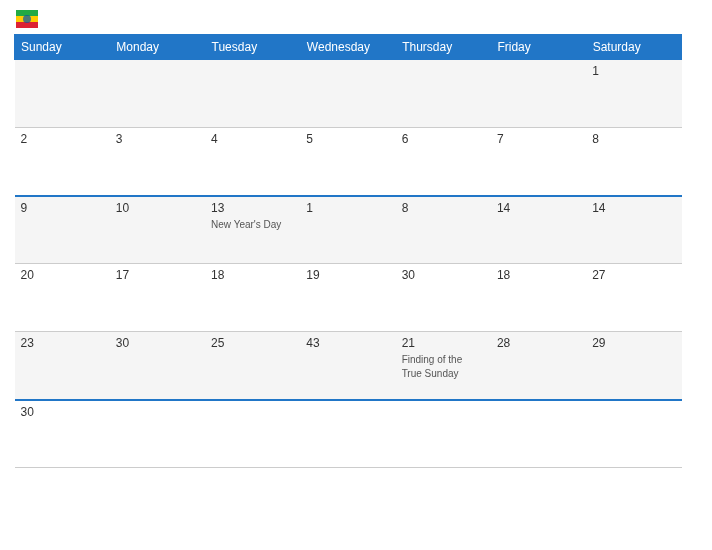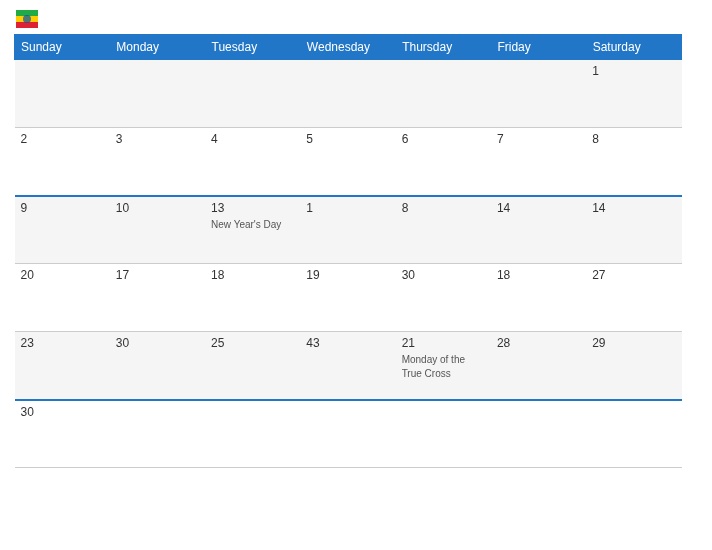--- a/index.html
+++ b/index.html
@@ -227,21 +227,21 @@
           </td>
           <td>
             <span class="day-num">30</span>
           </td>
           <td>
             <span class="day-num">25</span>
           </td>
           <td>
             <span class="day-num">43</span>
           </td>
-          <td><span class="day-num">21</span><span class="holiday">Monday of the True Cross</span></td>
+          <td><span class="day-num">21</span><span class="holiday">Finding of the True Sunday</span></td>
           <td>
             <span class="day-num">28</span>
           </td>
           <td>
             <span class="day-num">29</span>
           </td>
         </tr>
         <tr class="blue-top last-row">
           <td>
             <span class="day-num">30</span>

